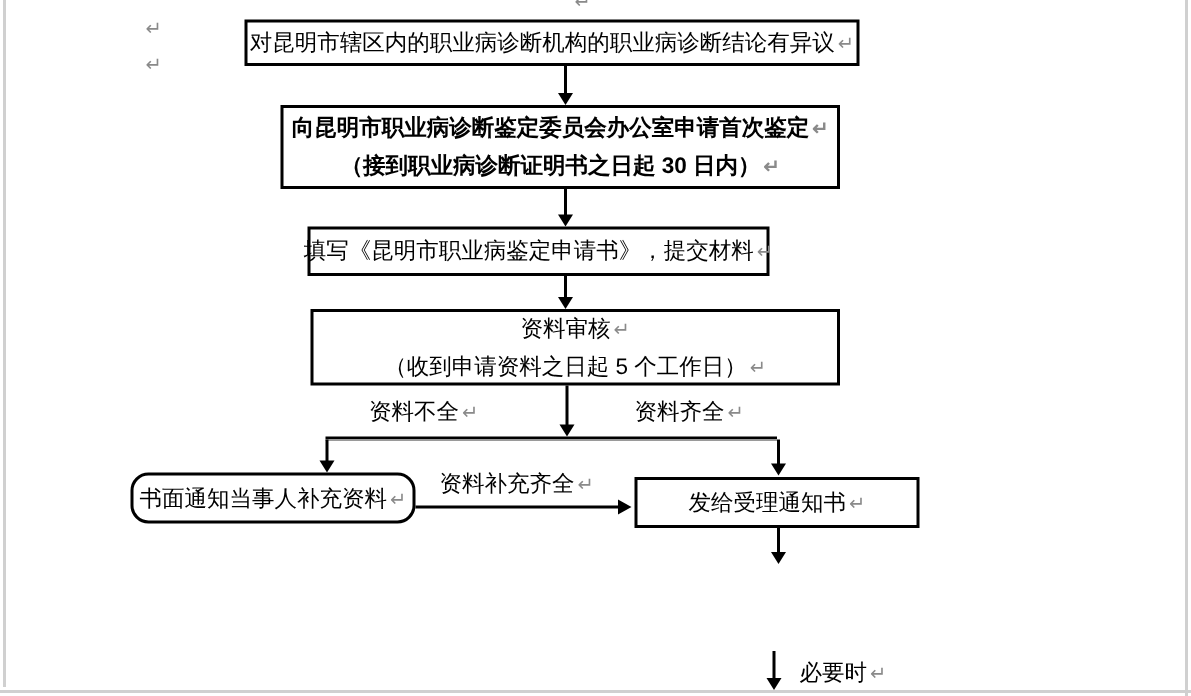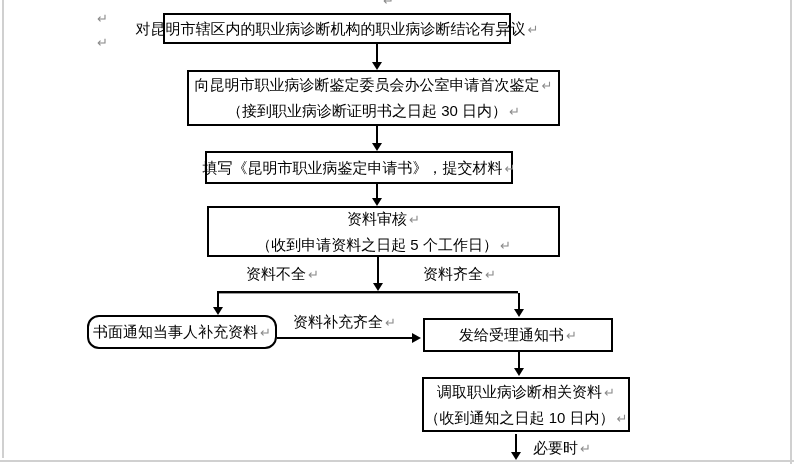--- a/index.html
+++ b/index.html
@@ -26,22 +26,22 @@
     position: absolute;
     border: 2px solid #000000;
     background: #ffffff;
     box-sizing: border-box;
     display: flex; flex-direction: column;
     align-items: center; justify-content: center;
     font-size: 15px; color: #000000;
     line-height: 25px;
     white-space: nowrap;
   }
-  #b1 { left: 163px; top: 13px;  width: 348px; height: 31px; align-items: center; }
-  #b2 { left: 187px; top: 70px;  width: 373px; height: 56px; }
+  #b1 { left: 163px; top: 13px;  width: 410px; height: 31px; align-items: center; }
+  #b2 { left: 187px; top: 70px;  width: 373px; height: 56px; font-weight: bold; }
   #b3 { left: 205px; top: 151px; width: 308px; height: 33px; }
   #b4 { left: 207px; top: 206px; width: 353px; height: 51px; }
   #b5 { left: 87px;  top: 315px; width: 190px; height: 34px; border-radius: 12px; }
   #b6 { left: 423px; top: 318px; width: 190px; height: 34px; text-align: center; }
   #b7 { left: 422px; top: 377px; width: 208px; height: 55px; }
 
   .pilcrow { color: #8a8a8a; font-size: 13px; margin-left: 2px; }
 
   
   .flabel {
@@ -130,24 +130,20 @@
   </div>
 
   <div class="box" id="b5">
     <div><span>书面通知当事人补充资料</span><span class="pilcrow">↵</span></div>
   </div>
 
   <div class="box" id="b6">
     <div><span>发给受理通知书</span><span class="pilcrow">↵</span></div>
   </div>
 
-  <div class="box" id="b7">
-    <div><span>调取职业病诊断相关资料</span><span class="pilcrow">↵</span></div>
-    <div><span>（收到通知之日起 10 日内）</span><span class="pilcrow">↵</span></div>
-  </div>
 
   <div class="flabel" id="l1"><span>资料不全</span><span class="pilcrow">↵</span></div>
   <div class="flabel" id="l2"><span>资料齐全</span><span class="pilcrow">↵</span></div>
   <div class="flabel" id="l3"><span>资料补充齐全</span><span class="pilcrow">↵</span></div>
   <div class="flabel" id="l4"><span>必要时</span><span class="pilcrow">↵</span></div>
 
   <div class="vline" id="c1"></div>
   <div class="arr-down" id="a1"></div>
 
   <div class="vline" id="c2"></div>

